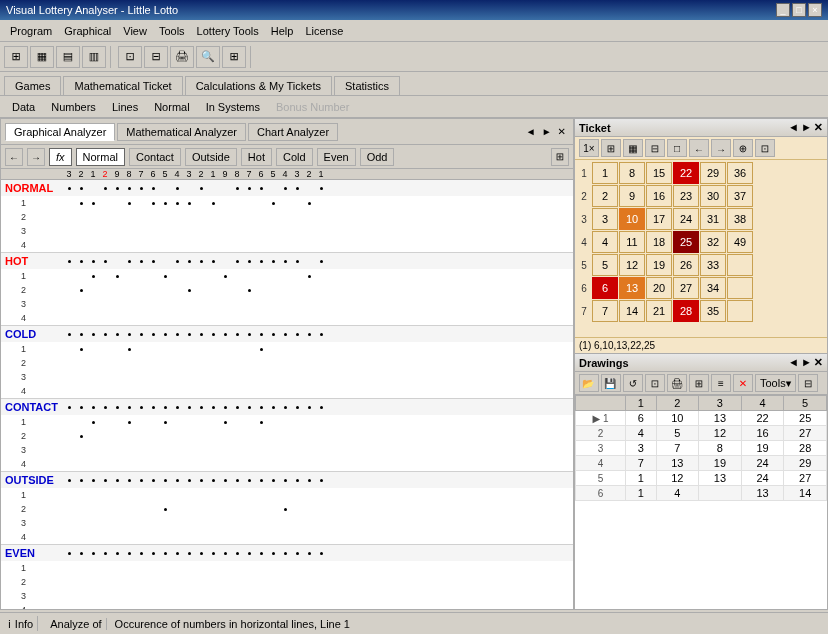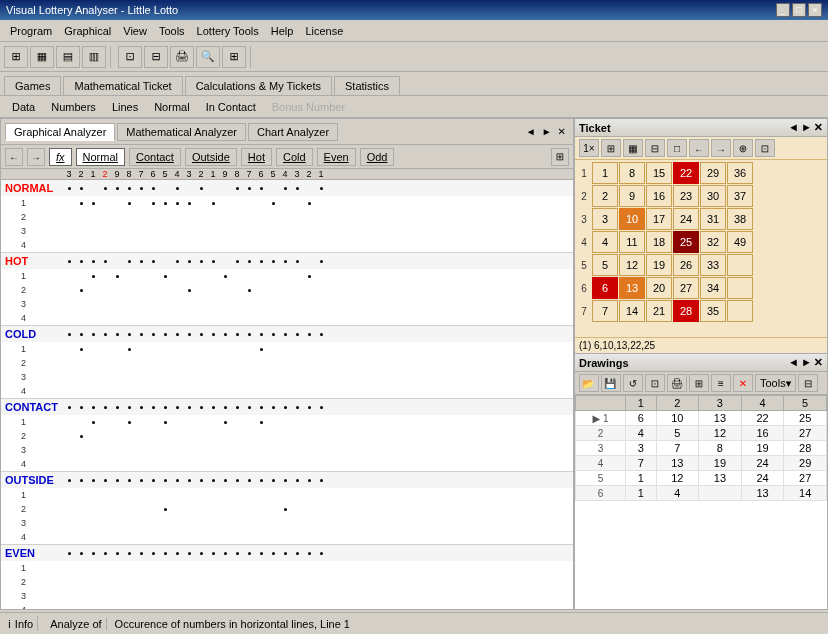--- a/index.html
+++ b/index.html
@@ -132,21 +132,20 @@
       padding: 0 4px;
       gap: 4px;
       border-bottom: 1px solid #acacac;
     }
     .filter-btn {
       padding: 2px 6px;
       border: 1px solid #acacac;
       background: #d4d0c8;
       cursor: pointer;
       font-size: 11px;
-      text-decoration: underline;
     }
     .filter-btn.active { background: white; border-color: #666; }
     .arrow-btn { width: 18px; height: 18px; background: #d4d0c8; border: 1px solid #acacac; display: flex; align-items: center; justify-content: center; cursor: pointer; font-size: 10px; }
 
     
     .right-panel {
       width: 255px;
       display: flex;
       flex-direction: column;
       gap: 0;
@@ -309,21 +308,21 @@
     <div class="tab">Mathematical Ticket</div>
     <div class="tab">Calculations &amp; My Tickets</div>
     <div class="tab">Statistics</div>
   </div>
 
   <div class="sub-tab-bar">
     <span class="sub-tab">Data</span>
     <span class="sub-tab">Numbers</span>
     <span class="sub-tab">Lines</span>
     <span class="sub-tab">Normal</span>
-    <span class="sub-tab">In Contact</span>
+    <span class="sub-tab">In Systems</span>
     <span class="sub-tab" style="color:#aaa; cursor:default;">Bonus Number</span>
   </div>
 
   <div style="display:flex; height:calc(634px - 20px - 22px - 30px - 24px - 24px - 22px); overflow:hidden;">
 
     <div style="flex:1; display:flex; flex-direction:column; overflow:hidden; border:1px solid #acacac; border-right:none; background:white;">
 
       <div class="analyzer-tab-bar">
         <div class="analyzer-tab active">Graphical Analyzer</div>
         <div class="analyzer-tab">Mathematical Analyzer</div>

